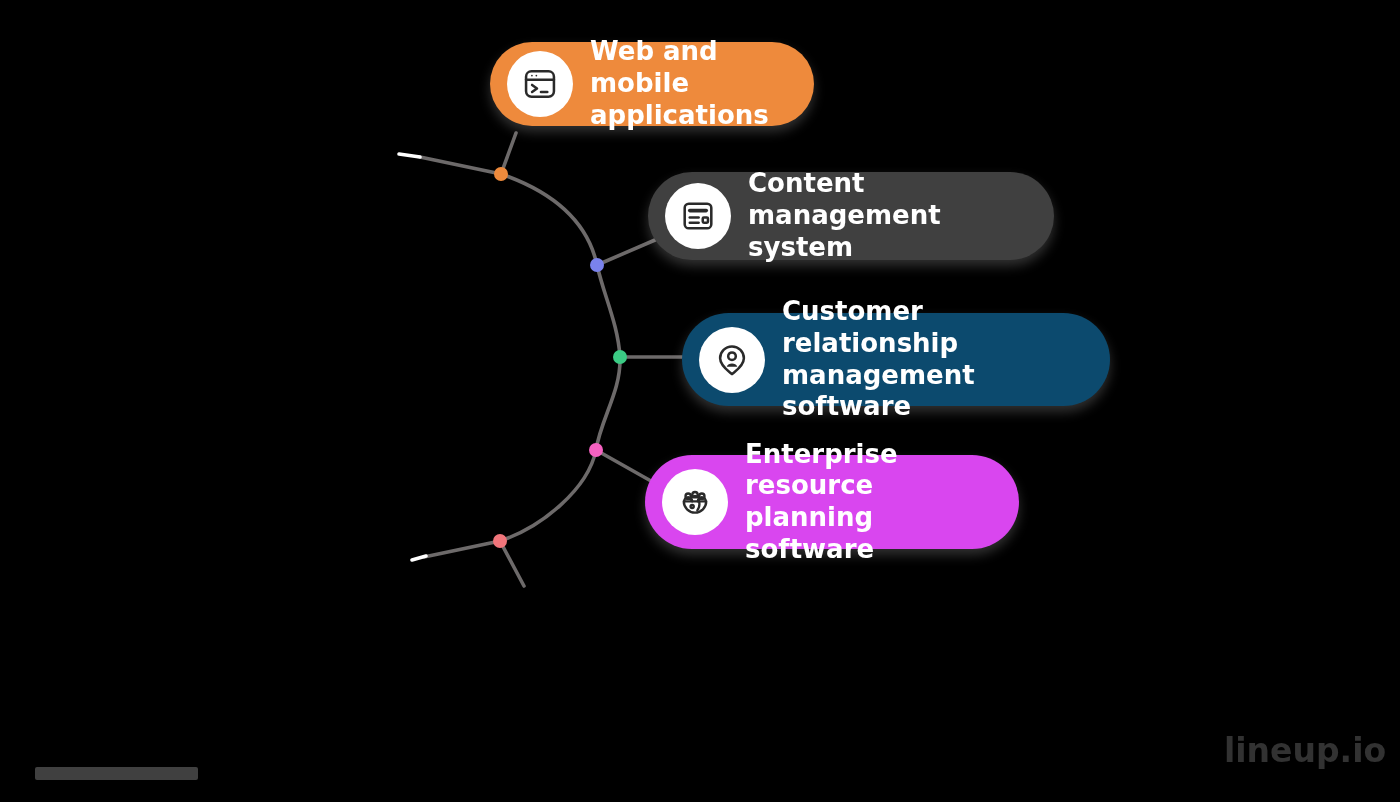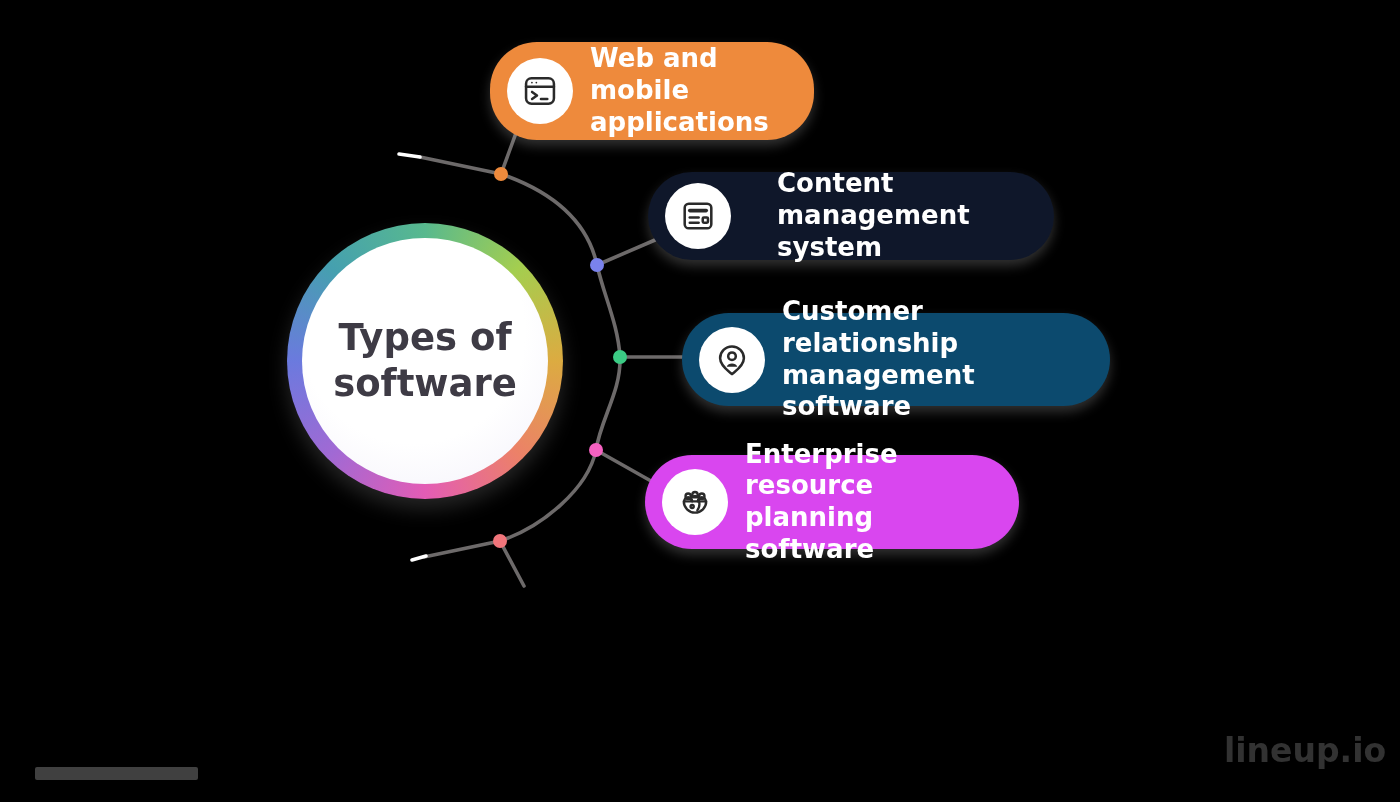--- a/index.html
+++ b/index.html
@@ -47,21 +47,21 @@
   .pill .badge {
     flex:0 0 auto; width:66px; height:66px; border-radius:50%;
     background:#fff; margin-left:17px;
     display:flex; align-items:center; justify-content:center;
   }
   .pill .badge svg { width:38px; height:38px; }
   .pill .label {
     margin-left:17px; margin-right:20px;
     color:#ffffff; font-size:26px; font-weight:bold; line-height:1.22;
   }
-  .pill-1 { left:490px; top:42px;  width:324px; height:98px; }
+  .pill-1 { left:490px; top:42px;  width:324px; height:84px; }
   .pill-2 { left:648px; top:172px; width:406px; height:88px; }
   .pill-3 { left:682px; top:313px; width:428px; height:93px; }
   .pill-4 { left:645px; top:455px; width:374px; height:94px; }
   .pill-5 { left:497px; top:588px; width:318px; height:93px; }
 
   
   .wordmark-left {
     position:absolute; left:33px; top:714px; color:#3c3c3c;
     font-size:46px; font-weight:bold; letter-spacing:-1px;
   }
@@ -93,41 +93,36 @@
       <path d="M412 560 L426 556"></path>
     </g>
   </svg>
 
   <div class="dot" style="left: 501px; top: 174px; background-color: rgb(238, 138, 60);"></div>
   <div class="dot" style="left: 597px; top: 265px; background-color: rgb(122, 130, 236);"></div>
   <div class="dot" style="left: 620px; top: 357px; background-color: rgb(59, 203, 132);"></div>
   <div class="dot" style="left: 596px; top: 450px; background-color: rgb(245, 97, 193);"></div>
   <div class="dot" style="left: 500px; top: 541px; background-color: rgb(241, 117, 123);"></div>
 
-  <div class="hub">
-    <div class="hub-inner">
-      <div class="hub-title">Types of software</div>
-    </div>
-  </div>
 
   <div class="pill pill-1" style="background-color: rgb(238, 138, 60);">
     <div class="badge">
       <svg viewBox="0 0 24 24" stroke="#2a2a2a" stroke-width="1.6" fill="none" stroke-linecap="round" stroke-linejoin="round">
         <rect x="3.2" y="4" width="17.6" height="16" rx="3.4"></rect>
         <line x1="3.2" y1="9.3" x2="20.8" y2="9.3"></line>
         <circle cx="6.9" cy="6.7" r="0.55" fill="#2a2a2a" stroke="none"></circle>
         <circle cx="9.7" cy="6.7" r="0.55" fill="#2a2a2a" stroke="none"></circle>
         <path d="M7 12.6l3.1 2.2-3.1 2.2"></path>
         <line x1="12.6" y1="17" x2="16.6" y2="17"></line>
       </svg>
     </div>
     <div class="label">Web and mobile applications</div>
   </div>
 
-  <div class="pill pill-2" style="background-color: #0f172a; gap: 29px;">
+  <div class="pill pill-2" style="background-color: #404040;">
     <div class="badge">
       <svg viewBox="0 0 24 24" stroke="#2a2a2a" stroke-width="1.6" fill="none" stroke-linecap="round" stroke-linejoin="round">
         <rect x="3.6" y="4.2" width="16.8" height="15.6" rx="2.6"></rect>
         <path d="M6.8 8.6h10.4" stroke-width="2.3"></path>
         <path d="M6.8 12.9h5.6"></path>
         <path d="M6.8 16.2h5.6"></path>
         <rect x="15" y="12.9" width="3.3" height="3.3" rx="0.7"></rect>
       </svg>
     </div>
     <div class="label">Content management system</div>

